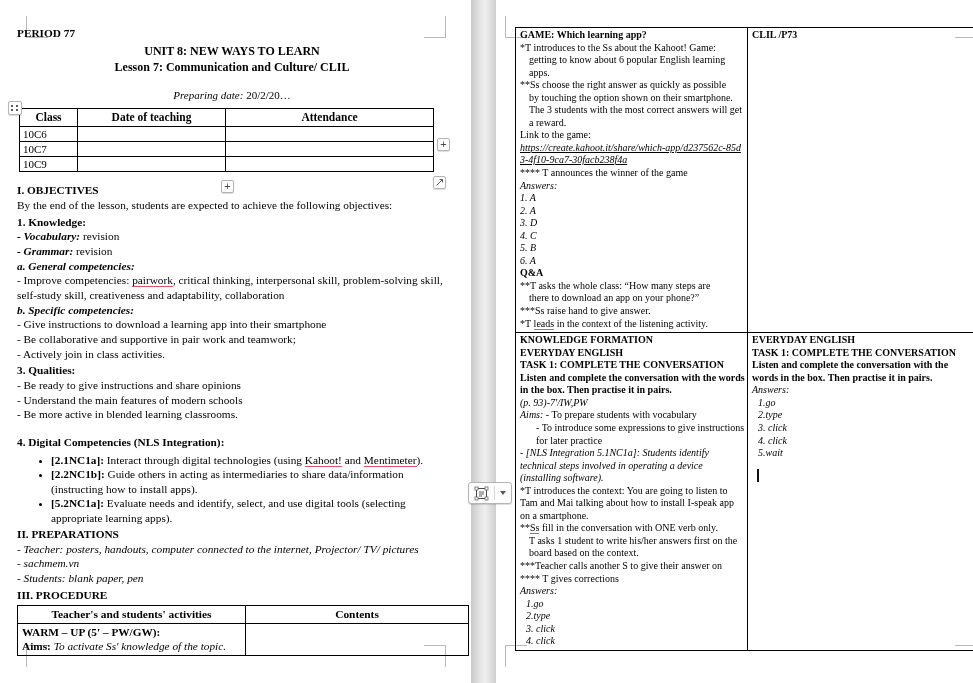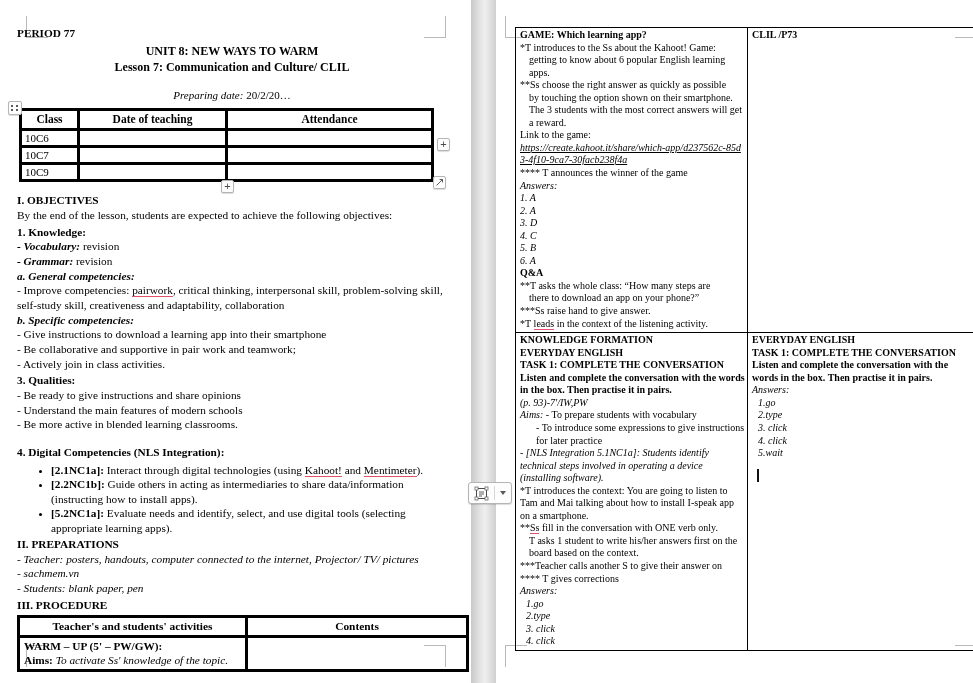--- a/index.html
+++ b/index.html
@@ -40,21 +40,21 @@
   .i { font-style: italic; }
   .bi { font-weight: bold; font-style: italic; }
   .sp10 { height: 11px; }
 
   .title-blk { text-align:center; font-weight:bold; font-size:12px; line-height:1.35; margin-top:2px;}
   .prep { text-align:center; font-style:italic; font-size:11px; margin-top:13px;}
   .prep .val { font-style:normal; }
 
   table.doc { border-collapse: collapse; width: 100%; }
   table.doc td, table.doc th {
-    border: 3px solid #000000; padding: 0px 3px; vertical-align: top;
+    border: 1px solid #000000; padding: 0px 3px; vertical-align: top;
     font-size: 11.3px; line-height:1.28; font-weight:normal;font-family:Liberation Serif, serif;
   }
   
   #class-table { margin-top: 6px; width: 415px; margin-left: 2px; }
   #class-table th { text-align:center; font-weight:bold; font-size:11.5px; padding:1px 2px;}
   #class-table td { height: 14px; }
   #class-table td.cls { font-size:11px; }
   #class-table col.c1 { width: 58px; }
   #class-table col.c2 { width: 148px; }
 
@@ -128,21 +128,21 @@
     </div>
     <div class="cmark" style="left:434px;top:645px;width:22px;height:22px;">
       <i class="v" style="right:0;top:0;height:22px;"></i>
         <i class="h" style="left:0;top:0;width:22px;"></i>
     </div>
 
     <div class="lp">
       <div class="b">PERIOD 77</div>
 
       <div class="title-blk">
-        <div>UNIT 8: NEW WAYS TO WARM</div>
+        <div>UNIT 8: NEW WAYS TO LEARN</div>
         <div>Lesson 7: Communication and Culture/ CLIL</div>
       </div>
 
       <div class="prep">
         <span class="i">Preparing date:</span><span class="val"> 20/2/20…</span>
       </div>
 
       <table class="doc" id="class-table">
         <colgroup>
             <col class="c1">

